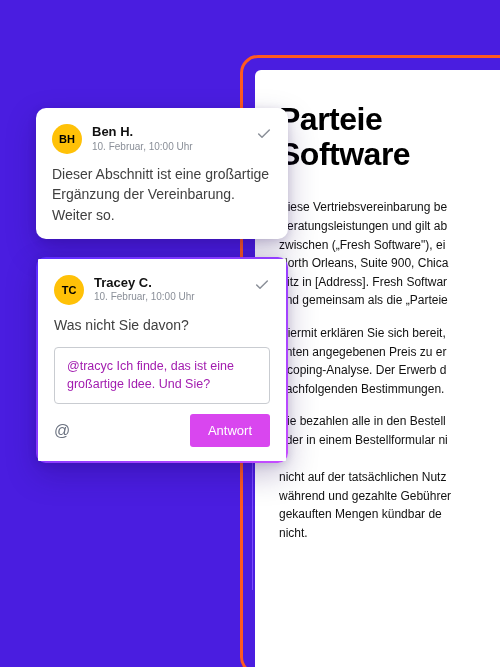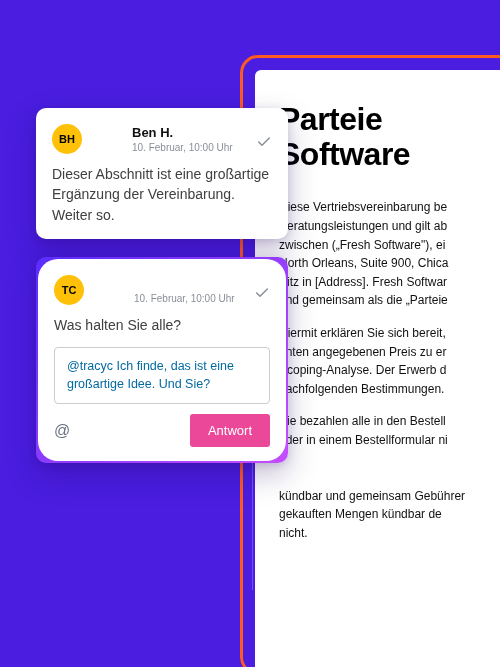--- a/index.html
+++ b/index.html
@@ -63,44 +63,44 @@
       padding: 16px 16px 14px 16px;
       box-shadow: 0 12px 30px rgba(30,0,90,0.25), 0 2px 8px rgba(30,0,90,0.15);
       position: relative;
     }
     .comment-card.gradient-border {
       padding: 2px;
       background: linear-gradient(135deg, #5b2cff 0%, #c64dff 100%);
     }
     .comment-card.gradient-border .inner {
       background: #fff;
-      border-radius: 20px;
+      border-radius: 1px;
       padding: 16px 16px 14px 16px;
     }
     .comment-header {
       display: flex;
-      align-items: flex-end;
+      align-items: flex-start;
       gap: 10px;
       margin-bottom: 10px;
       position: relative;
     }
     .avatar {
       width: 30px;
       height: 30px;
       border-radius: 50%;
       background: #ffc107;
       color: #000;
       font-size: 11px;
       font-weight: 700;
       display: flex;
       align-items: center;
       justify-content: center;
       flex-shrink: 0;
     }
-    .meta { flex: 1; min-width: 0; margin-left: 40px; }
+    .meta { flex: 1; min-width: 0; }
     .author {
       font-size: 13px;
       font-weight: 600;
       color: #111;
       line-height: 1.2;
     }
     .timestamp {
       font-size: 10px;
       color: #8a8f98;
       line-height: 1.3;
@@ -114,36 +114,36 @@
       font-size: 14px;
       color: #404040;
       line-height: 1.45;
     }
     .reply-input {
       margin-top: 12px;
       border: 1px solid #c9ccd1;
       border-radius: 4px;
       padding: 10px 12px;
       font-size: 12.5px;
-      color: #0369a1;
+      color: #a21caf;
       line-height: 1.4;
       min-height: 48px;
     }
     .reply-actions {
       display: flex;
       align-items: center;
       justify-content: space-between;
       margin-top: 10px;
     }
     .mention-icon {
       font-size: 16px;
       color: #6b7280;
     }
     .reply-button {
-      background: #ec4899;
+      background: #d946ef;
       color: #fff;
       border: none;
       font-size: 13px;
       font-weight: 500;
       padding: 9px 18px;
       border-radius: 3px;
       cursor: pointer;
     }
     .connector {
       position: absolute;
@@ -175,22 +175,22 @@
       <p>
         <span>Hiermit erklären Sie sich bereit,</span><br>
         <span>unten angegebenen Preis zu er</span><br>
         <span>Scoping-Analyse. Der Erwerb d</span><br>
         <span>nachfolgenden Bestimmungen.</span>
       </p>
       <p>
         <span>Sie bezahlen alle in den Bestell</span><br>
         <span>oder in einem Bestellformular ni</span><br>
         <br>
-        <br>
-        <span>kündbar und gemeinsam Gebührer</span><br>
+        <span>nicht auf der tatsächlichen Nutz</span><br>
+        <span>während und gezahlte Gebührer</span><br>
         <span>gekauften Mengen kündbar de</span><br>
         <span>nicht.</span>
       </p>
     </div>
   </div>
 </div>
 
 <div class="connector"></div>
 
 <div class="comments-stack">
@@ -209,29 +209,30 @@
       </span>
     </div>
     <div class="comment-body">Dieser Abschnitt ist eine großartige Ergänzung der Vereinbarung. Weiter so.</div>
   </div>
 
   <div class="comment-card gradient-border">
     <div class="inner">
       <div class="comment-header">
         <div class="avatar">TC</div>
         <div class="meta">
+          <div class="author">Tracey C.</div>
           <div class="timestamp">10. Februar, 10:00 Uhr</div>
         </div>
         <span class="check">
           <svg width="16" height="16" viewBox="0 0 24 24" fill="none" stroke="currentColor" stroke-width="2.2" stroke-linecap="round" stroke-linejoin="round">
               <polyline points="20 6 9 17 4 12"></polyline>
             </svg>
         </span>
       </div>
-      <div class="comment-body">Was halten Sie alle?</div>
+      <div class="comment-body">Was nicht Sie davon?</div>
       <div class="reply-input">@tracyc Ich finde, das ist eine großartige Idee. Und Sie?</div>
       <div class="reply-actions">
         <span class="mention-icon">@</span>
         <button class="reply-button">Antwort</button>
       </div>
     </div>
   </div>
 
 </div>
 

